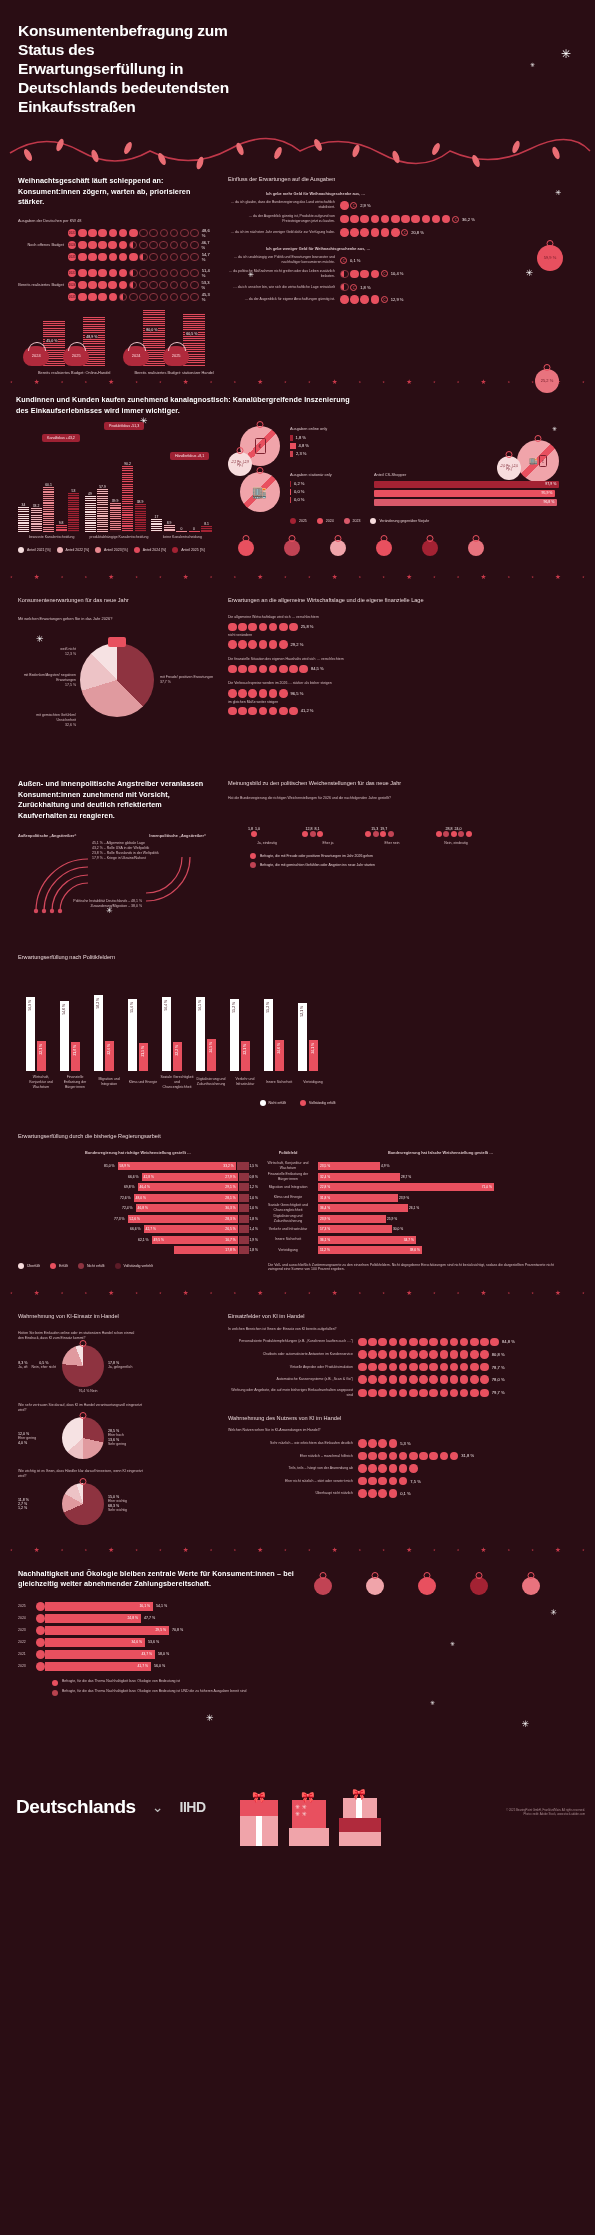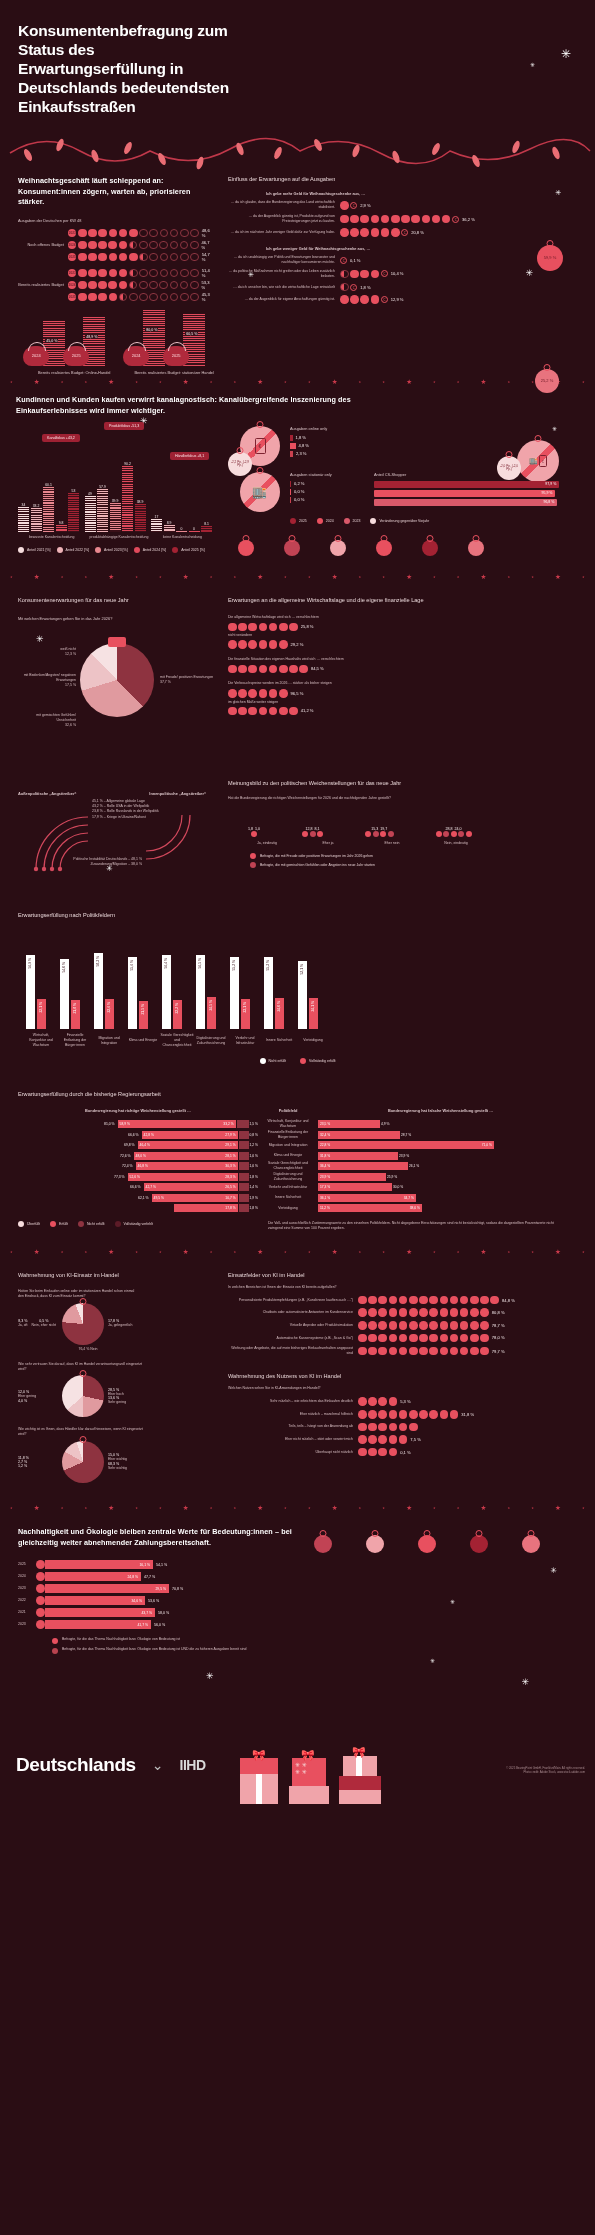--- a/index.html
+++ b/index.html
@@ -423,21 +423,21 @@
   <span class="st s">★</span>
       <span class="st b">★</span>
       <span class="st s">★</span>
   <span class="st s">★</span>
       <span class="st b">★</span>
       <span class="st s">★</span>
 </div>
 
 <div style="display:flex;margin-top:6px;">
   <div style="width:365px;padding-left:16px;padding-right:12px;position:relative;">
-    <div class="h2">Kundinnen und Kunden kaufen verwirrt kanalagnostisch: Kanalübergreifende Inszenierung des Einkaufserlebnisses wird immer wichtiger.</div>
+    <div class="h2">Kundinnen und Kunden kaufen zunehmend kanalagnostisch: Kanalübergreifende Inszenierung des Einkaufserlebnisses wird immer wichtiger.</div>
     <span class="spark" style="left:140px;top:22px;font-size:9px;">✳</span>
   </div>
 </div>
 
 <div style="display:flex;margin-top:10px;">
 
   <div style="width:212px;padding-left:18px;position:relative;">
     <div style="position:relative;height:18px;">
       <span class="tag" style="position:absolute;left:24px;top:8px;">Kanalfokus +43,2</span>
       <span class="tag" style="position:absolute;left:86px;top:-4px;">Produktfokus -51,3</span>
@@ -772,20 +772,21 @@
             </div>
         <span class="val" style="margin-left:3px;">41,2 %</span>
       </div>
     </div>
   </div>
 </div>
 
 <div style="display:flex;margin-top:30px;">
 
   <div style="width:212px;padding-left:18px;position:relative;">
+    <div class="h2">Außen- und innenpolitische Angstreiber veranlassen Konsument:innen zunehmend mit Vorsicht, Zurückhaltung und deutlich reflektiertem Kaufverhalten zu reagieren.</div>
 
     <div class="row" style="margin-top:12px;justify-content:space-between;padding-right:6px;">
       <div class="tiny bold">Außenpolitische „Angsttreiber“</div>
       <div class="tiny bold">Innenpolitische „Angsttreiber“</div>
     </div>
 
     <div style="position:relative;height:76px;margin-top:4px;">
       <svg width="200" height="76" viewBox="0 0 200 76" style="position:absolute;left:0;top:0;">
         <g fill="none" stroke="#d1485c" stroke-width="1.2">
           <path d="M18,68 A52,52 0 0 1 70,16"></path>
@@ -1490,21 +1491,21 @@
   <span class="st s">★</span>
       <span class="st b">★</span>
       <span class="st s">★</span>
   <span class="st s">★</span>
       <span class="st b">★</span>
       <span class="st s">★</span>
 </div>
 
 <div style="display:flex;margin-top:12px;">
   <div style="width:300px;padding-left:18px;">
-    <div class="h2">Nachhaltigkeit und Ökologie bleiben zentrale Werte für Bedeutung:innen – bei gleichzeitig weiter abnehmender Zahlungsbereitschaft.</div>
+    <div class="h2">Nachhaltigkeit und Ökologie bleiben zentrale Werte für Konsument:innen – bei gleichzeitig weiter abnehmender Zahlungsbereitschaft.</div>
 
     <div style="margin-top:12px;">
       <div class="row" style="margin-bottom:3px;align-items:center;">
         <span class="tiny2" style="width:18px;">2025</span>
         <div class="dot" style="width:9px;height:9px;"></div>
         <div style="height:9px;width:108px;background:#e8505f;display:flex;align-items:center;justify-content:flex-end;padding-right:3px;">
               <span style="font-size:3.4px;color:#fff;">16,1 %</span>
             </div>
         <span class="val" style="margin-left:3px;font-size:3.6px;">54,1 %</span>
       </div>

